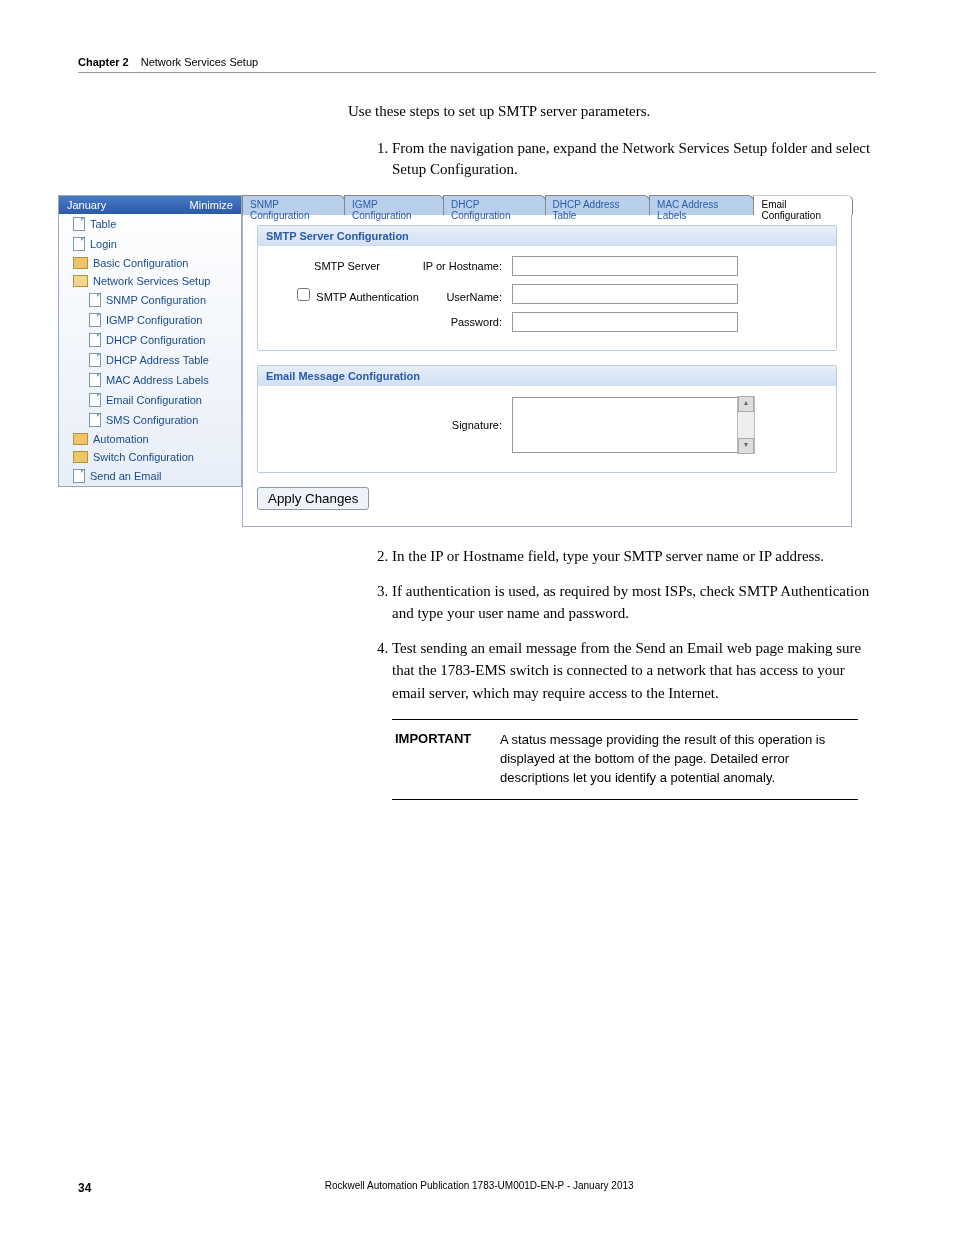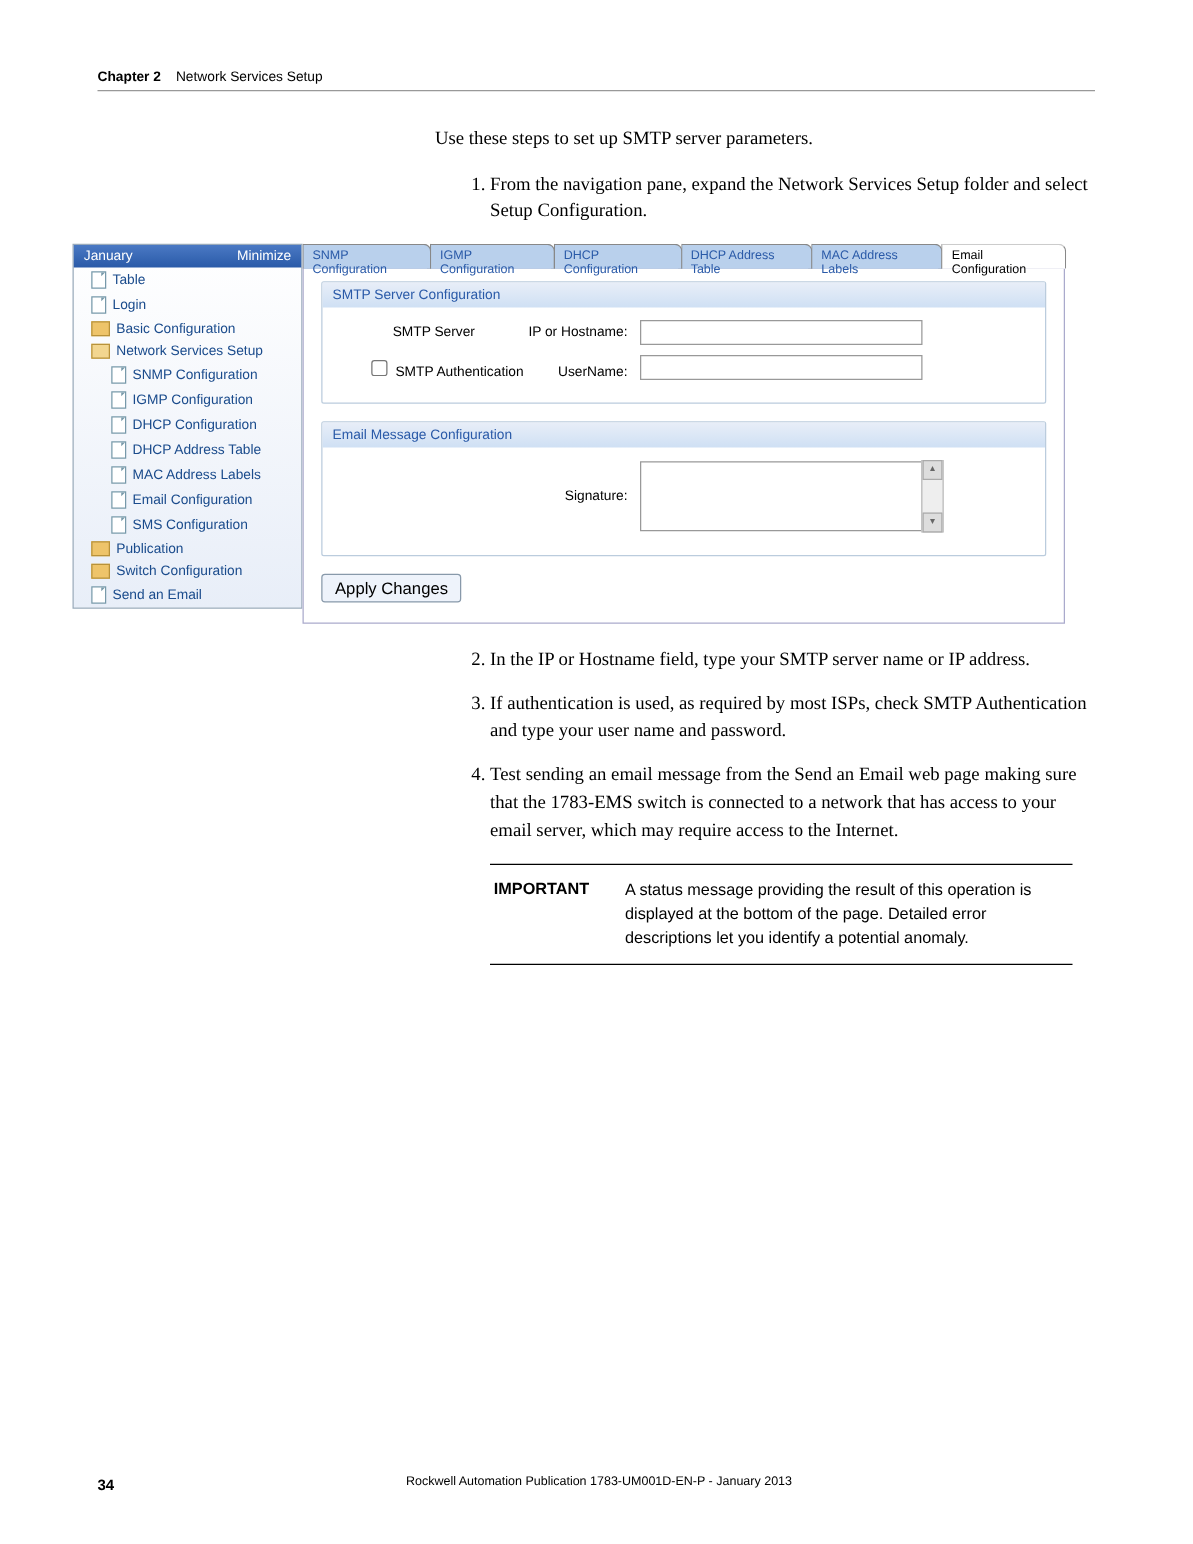--- a/index.html
+++ b/index.html
@@ -18,21 +18,21 @@
 .ico-doc{width:10px;height:12px;background:#fff;border:1px solid #79a;display:inline-block;position:relative}
 .ico-doc::after{content:"";position:absolute;top:0;right:0;border-left:3px solid #79a;border-bottom:3px solid transparent}
 .ico-fld{width:13px;height:10px;background:#eec46a;border:1px solid #b8923a;display:inline-block}
 .ico-fld.open{background:#f2d690}
 .cfg{display:inline-block;vertical-align:top;width:610px;font:11px Arial,sans-serif}
 .tabs{display:flex;height:20px;font-size:10px}
 .tab{padding:3px 7px;border:1px solid #888;border-bottom:none;background:#b9d0ec;color:#2a5aa8;border-top-right-radius:6px;margin-right:-1px}
 .tab.act{background:#fff;color:#000;border-top:1px solid #ccc}
 .panel{border:1px solid #aac;background:#fff;padding:10px 14px 16px;margin-top:-1px}
 .box{border:1px solid #bcd;border-radius:2px;margin-bottom:14px}
-.boxh{background:linear-gradient(#e8eef8,#cfe0f4);padding:4px 8px;color:#2a5aa8;font-weight:normal;font-size:11px}
+.boxh{background:linear-gradient(#e8eef8,#cfe0f4);padding:4px 8px;color:#2a5aa8;font-weight:bold;font-size:11px}
 .boxb{padding:10px 14px}
 .row{display:flex;align-items:center;margin-bottom:8px}
 .row label{width:230px;text-align:right;padding-right:10px}
 .row input[type=text],.row input[type=password]{width:220px;border:1px solid #999;height:16px}
 .row textarea{width:220px;height:50px;border:1px solid #999;resize:none}
 .scroll{width:16px;height:56px;border:1px solid #bbb;background:#eee;margin-left:-1px;position:relative}
 .sup,.sdn{position:absolute;left:0;width:14px;height:14px;background:#ddd;border:1px solid #aaa;font-size:8px;text-align:center;line-height:12px;color:#666}
 .sup{top:-1px}.sdn{bottom:-1px}
 .btn{border:1px solid #89a;background:#eef3fb;padding:3px 10px;border-radius:3px;cursor:pointer;color:#000000}
 .ol2{margin-left:290px;padding-left:24px;font-size:15px}
@@ -106,21 +106,21 @@
 <div class="ni l2">
           <span class="ico-doc"></span>
           <span>Email Configuration</span>
         </div>
 <div class="ni l2">
           <span class="ico-doc"></span>
           <span>SMS Configuration</span>
         </div>
 <div class="ni">
           <span class="ico-fld"></span>
-          <span>Publication</span>
+          <span>Automation</span>
         </div>
 <div class="ni">
           <span class="ico-fld"></span>
           <span>Switch Configuration</span>
         </div>
 <div class="ni">
           <span class="ico-doc"></span>
           <span>Send an Email</span>
         </div>
 </div><div class="cfg">
@@ -136,20 +136,24 @@
 <div class="box">
 <div class="boxh">SMTP Server Configuration</div>
 <div class="boxb">
 <div class="row">
                 <label><span>SMTP Server</span>&nbsp;&nbsp;&nbsp;&nbsp;&nbsp;&nbsp;&nbsp;&nbsp;&nbsp;&nbsp;&nbsp;&nbsp;&nbsp;&nbsp;<span>IP or Hostname:</span></label>
                 <input type="text" style="">
               </div>
 <div class="row">
                 <label><input type="checkbox" style=""> <span>SMTP Authentication</span>&nbsp;&nbsp;&nbsp;&nbsp;&nbsp;&nbsp;&nbsp;&nbsp;&nbsp;<span>UserName:</span></label>
                 <input type="text" style="">
+              </div>
+<div class="row">
+                <label>Password:</label>
+                <input type="password" style="">
               </div>
 </div>
 </div>
 <div class="box">
 <div class="boxh">Email Message Configuration</div>
 <div class="boxb">
 <div class="row">
                 <label>Signature:</label>
                 <textarea style=""></textarea>
                 <div class="scroll">

